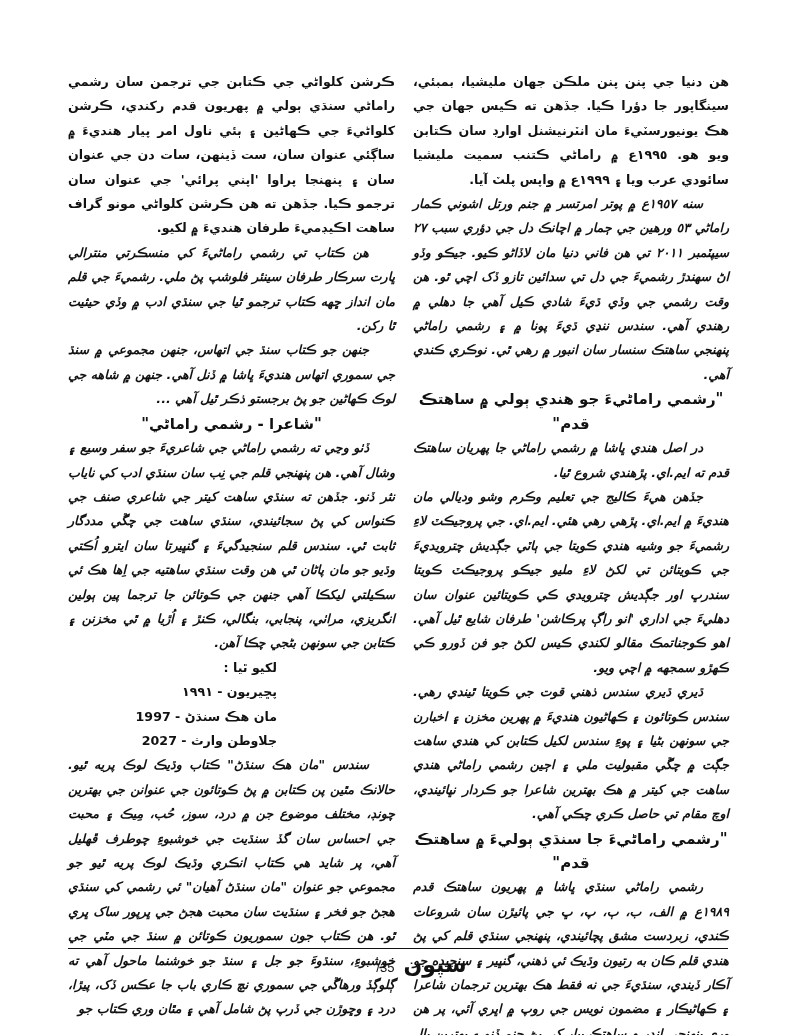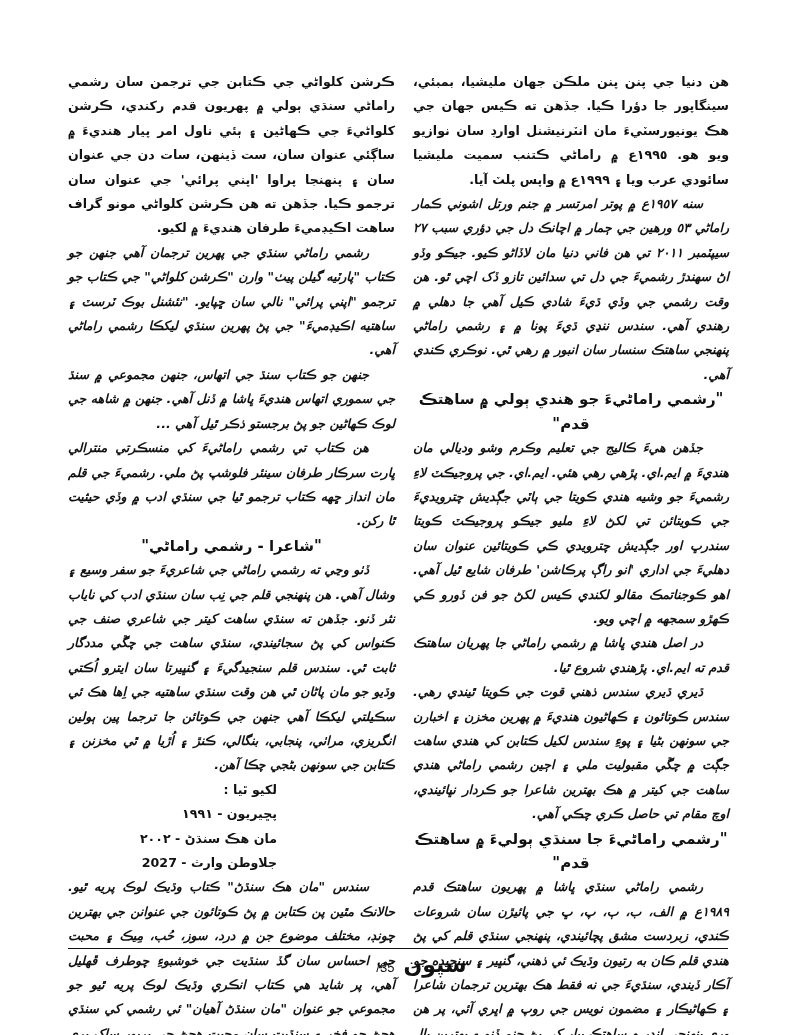--- a/index.html
+++ b/index.html
@@ -34,42 +34,41 @@
   }
   .footer .mag { font-size: 22px; font-weight: bold; font-family: "DejaVu Sans", sans-serif; text-align: right; }
   .footer .pg  { font-size: 13px; font-family: "Liberation Sans Narrow", "Liberation Sans", sans-serif; margin-right: 4px; margin-left: 43px; }
 </style>
 </head>
 <body>
 
 <div class="page">
 
   <div class="col right">
-    <p>هن دنيا جي پنن پنن ملڪن جهان مليشيا، بمبئي، سينگاپور جا دؤرا ڪيا. جڏهن ته ڪيس جهان جي هڪ يونيورسٽيءَ مان انٽرنيشنل اوارڊ سان نوازيو ويو هو. ١٩٩٥ع ۾ راماڻي ڪتنب سميت مليشيا سائودي عرب ويا ۽ ١٩٩٩ع ۾ واپس پلٽ آيا.</p>
+    <p>هن دنيا جي پنن پنن ملڪن جهان مليشيا، بمبئي، سينگاپور جا دؤرا ڪيا. جڏهن ته ڪيس جهان جي هڪ يونيورسٽيءَ مان انٽرنيشنل اوارڊ سان ڪتابن ويو هو. ١٩٩٥ع ۾ راماڻي ڪتنب سميت مليشيا سائودي عرب ويا ۽ ١٩٩٩ع ۾ واپس پلٽ آيا.</p>
     <p class="indent">سنه ١٩٥٧ع ۾ پوتر امرتسر ۾ جنم ورتل اشوني ڪمار راماڻي ٥٣ ورهين جي ڄمار ۾ اچانڪ دل جي دؤري سبب ٢٧ سيپٽمبر ٢٠١١ تي هن فاني دنيا مان لاڏاڻو ڪيو. جيڪو وڏو اڻ سهندڙ رشميءَ جي دل تي سدائين تازو ڏک اچي ٿو. هن وقت رشمي جي وڏي ڌيءَ شادي ڪيل آهي جا دهلي ۾ رهندي آهي. سندس ننڍي ڌيءَ پونا ۾ ۽ رشمي راماڻي پنهنجي ساهتڪ سنسار سان انبور ۾ رهي ٿي. نوڪري ڪندي آهي.</p>
     <p class="heading">"رشمي راماڻيءَ جو هندي ٻولي ۾ ساهتڪ قدم"</p>
+    <p class="indent">در اصل هندي ڀاشا ۾ رشمي راماڻي جا پهريان ساهتڪ قدم ته ايم.اي. پڙهندي شروع ٿيا.</p>
     <p class="indent">جڏهن هيءَ ڪاليج جي تعليم وڪرم وشو وديالي مان هنديءَ ۾ ايم.اي. پڙهي رهي هئي. ايم.اي. جي پروجيڪٽ لاءِ رشميءَ جو وشيه هندي ڪويتا جي ٻاٽي جڳديش چترويديءَ جي ڪويتائن تي لکڻ لاءِ مليو جيڪو پروجيڪٽ ڪويتا سندرڀ اور جڳديش چترويدي ڪي ڪويتائين عنوان سان دهليءَ جي اداري 'انو راڳ پرڪاشن' طرفان شايع ٿيل آهي. اهو ڪوجناتمڪ مقالو لکندي ڪيس لکڻ جو فن ڏورو ڪي ڪهڙو سمجهه ۾ اچي ويو.</p>
-    <p class="indent">در اصل هندي ڀاشا ۾ رشمي راماڻي جا پهريان ساهتڪ قدم ته ايم.اي. پڙهندي شروع ٿيا.</p>
     <p class="indent">ڌيري ڌيري سندس ذهني قوت جي ڪويتا ٿيندي رهي. سندس ڪوتائون ۽ ڪهاڻيون هنديءَ ۾ پهرين مخزن ۽ اخبارن جي سونهن بڻيا ۽ پوءِ سندس لکيل ڪتابن کي هندي ساهت جڳت ۾ چڱي مقبوليت ملي ۽ اڄين رشمي راماڻي هندي ساهت جي کيتر ۾ هڪ بهترين شاعرا جو ڪردار نڀائيندي، اوچ مقام تي حاصل ڪري چڪي آهي.</p>
     <p class="heading">"رشمي راماڻيءَ جا سنڌي ٻوليءَ ۾ ساهتڪ قدم"</p>
     <p class="indent">رشمي راماڻي سنڌي ڀاشا ۾ پهريون ساهتڪ قدم ١٩٨٩ع ۾ الف، ب، ٻ، پ، ڀ جي پائيڙن سان شروعات ڪندي، زبردست مشق پچائيندي، پنهنجي سنڌي قلم کي پڻ هندي قلم ڪان به رتيون وڌيڪ ئي ذهني، گنڀير ۽ سنجيده جو آڪار ڏيندي، سنڌيءَ جي نه فقط هڪ بهترين ترجمان شاعرا ۽ ڪهاڻيڪار ۽ مضمون نويس جي روپ ۾ اڀري آئي، پر هن وري پنهنجي اندر ۾ ساهتڪ پيار کي پڻ جنم ڏنو ۽ بهترين پال ساهت جو خزانو پڻ سنڌي ادب کي ڏنو.</p>
 
   </div>
 
   <div class="col left">
     <p>ڪرشن کلواڻي جي ڪتابن جي ترجمن سان رشمي راماڻي سنڌي ٻولي ۾ پهريون قدم رکندي، ڪرشن کلواڻيءَ جي ڪهاڻين ۽ ٻئي ناول امر پيار هنديءَ ۾ ساڳئي عنوان سان، ست ڏينهن، سات دن جي عنوان سان ۽ پنهنجا پراوا 'اپني پرائي' جي عنوان سان ترجمو ڪيا. جڏهن ته هن ڪرشن کلواڻي مونو گراف ساهت اڪيڊميءَ طرفان هنديءَ ۾ لکيو.</p>
-    <p class="indent">رشمي راماڻي سنڌي جي پهرين ترجمان آهي جنهن جو ڪتاب "پارٽيه گيلن پيٺ" وارن "ڪرشن کلواڻي" جي ڪتاب جو ترجمو "اپني پرائي" نالي سان ڇپايو. "نئشنل بوڪ ٽرسٽ ۽ ساهتيه اڪيڊميءَ" جي پڻ پهرين سنڌي ليکڪا رشمي راماڻي آهي.</p>
+    <p class="indent">هن ڪتاب تي رشمي راماڻيءَ کي منسڪرتي منترالي ڀارت سرڪار طرفان سينئر فلوشپ پڻ ملي. رشميءَ جي قلم مان انداز ڇهه ڪتاب ترجمو ٿيا جي سنڌي ادب ۾ وڏي حيثيت ٿا رکن.</p>
     <p class="indent">جنهن جو ڪتاب سنڌ جي اتهاس، جنهن مجموعي ۾ سنڌ جي سموري اتهاس هنديءَ ڀاشا ۾ ڏنل آهي. جنهن ۾ شاهه جي لوڪ ڪهاڻين جو پڻ برجستو ذڪر ٿيل آهي ...</p>
-    <p class="indent">هن ڪتاب تي رشمي راماڻيءَ کي منسڪرتي منترالي ڀارت سرڪار طرفان سينئر فلوشپ پڻ ملي. رشميءَ جي قلم مان انداز ڇهه ڪتاب ترجمو ٿيا جي سنڌي ادب ۾ وڏي حيثيت ٿا رکن.</p>
     <p class="heading">"شاعرا - رشمي راماڻي"</p>
     <p class="indent">ڏٺو وڃي ته رشمي راماڻي جي شاعريءَ جو سفر وسيع ۽ وشال آهي. هن پنهنجي قلم جي نِب سان سنڌي ادب کي ناياب نثر ڏنو. جڏهن ته سنڌي ساهت کيتر جي شاعري صنف جي ڪنواس کي پڻ سجائيندي، سنڌي ساهت جي چڱي مددگار ثابت ٿي. سندس قلم سنجيدگيءَ ۽ گنڀيرتا سان ايترو اُڪتي وڌيو جو مان پاڻان ٿي هن وقت سنڌي ساهتيه جي اِها هڪ ئي سڪيلتي ليکڪا آهي جنهن جي ڪوتائن جا ترجما پين ٻولين انگريزي، مراٺي، پنجابي، بنگالي، ڪنڙ ۽ اُڙيا ۾ ٿي مخزنن ۽ ڪتابن جي سونهن بڻجي چڪا آهن.</p>
     <p class="intro-label">لکيو ٿيا :</p>
     <ul class="booklist">
       <li>پڇيريون - ١٩٩١</li>
-      <li>مان هڪ سنڌڻ - ٢٠٠٢</li>
+      <li>مان هڪ سنڌڻ - 1997</li>
       <li>جلاوطن وارث - 2027</li>
     </ul>
     <p class="indent">سندس "مان هڪ سنڌڻ" ڪتاب وڌيڪ لوڪ پريه ٿيو. حالانڪ مٿين پن ڪتابن ۾ پڻ ڪوتائون جي عنوانن جي بهترين چونڊ، مختلف موضوع جن ۾ درد، سوز، حُب، مِيڪ ۽ محبت جي احساس سان گڏ سنڌيت جي خوشبوءِ چوطرف ڦهليل آهي، پر شايد هي ڪتاب انڪري وڌيڪ لوڪ پريه ٿيو جو مجموعي جو عنوان "مان سنڌڻ آهيان" ئي رشمي کي سنڌي هجڻ جو فخر ۽ سنڌيت سان محبت هجڻ جي ڀرپور ساک ڀري ٿو. هن ڪتاب جون سموريون ڪوتائن ۾ سنڌ جي مٽي جي خوشبوءِ، سنڌوءَ جو جل ۽ سنڌ جو خوشنما ماحول آهي ته ڳلوڳڏ ورهاڱي جي سموري نچ ڪاري باب جا عڪس ڏک، پيڙا، درد ۽ وڇوڙن جي ڏرپ پڻ شامل آهي ۽ مٿان وري ڪتاب جو</p>
   </div>
 
   <div class="rule"></div>
 
   <div class="footer">
     <span class="mag">سپون</span>
     <span class="pg">35/</span>

